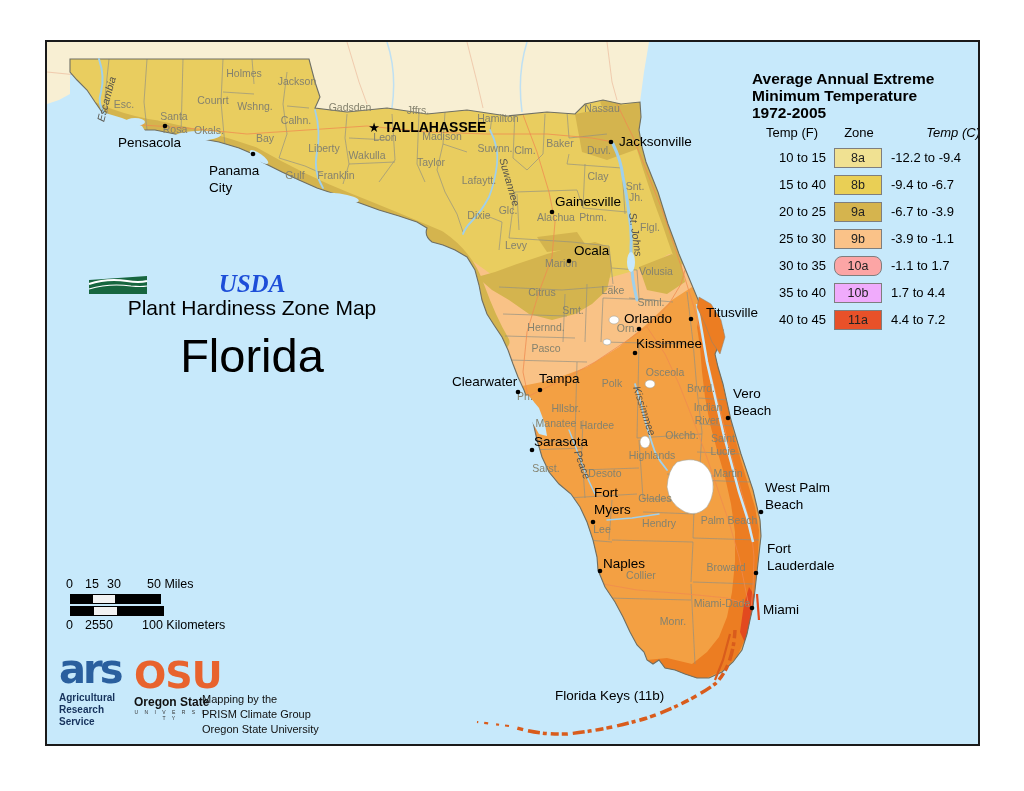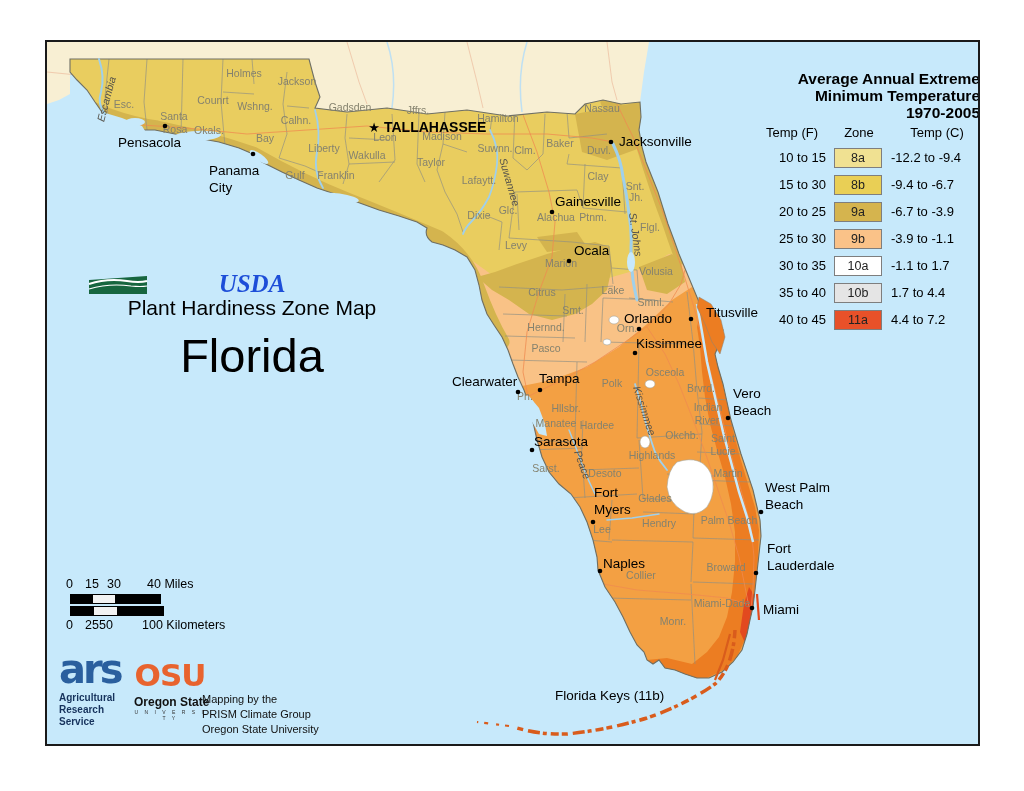--- a/index.html
+++ b/index.html
@@ -30,25 +30,25 @@
   .keys2{stroke:var(--c-keys);stroke-width:2.2;fill:none;}
   .miami-strip{stroke:var(--c-z11a);stroke-width:2.2;fill:none;}
   text.county{font-size:10.5px;fill:#85826e;text-anchor:middle;}
   text.river-label{font-size:10.5px;font-style:italic;fill:#55524a;text-anchor:middle;}
   text.city{font-size:13.5px;fill:#000;}
   text.city-b{font-size:14px;font-weight:bold;fill:#000;}
   text.star{font-size:13px;fill:#000;text-anchor:middle;}
   .citydot{fill:#000;}
   
   .legend{position:absolute;left:705px;top:28px;width:228px;color:#000;}
-  .lg-title{font-weight:bold;font-size:15.5px;line-height:17px;text-align:right;}
+  .lg-title{font-weight:bold;font-size:15.5px;line-height:17px;text-align:left;}
   .lg-head{display:flex;margin-top:4px;font-size:13px;}
   .lg-head .h-f{width:80px;text-align:center;}
   .lg-head .h-z{width:54px;text-align:center;}
-  .lg-head .h-c{flex:1;text-align:center;padding-left:8px;}
+  .lg-head .h-c{flex:1;text-align:right;padding-left:8px;font-style:italic;}
   .lg-rows{margin-top:4px;}
   .lg-row{display:flex;align-items:center;height:27px;font-size:13px;}
   .lg-f{width:74px;text-align:right;padding-right:4px;}
   .lg-swatch{width:46px;height:18px;border:1px solid #7e7e7e;margin-left:4px;
     display:flex;align-items:center;justify-content:center;font-size:12.5px;color:#222;}
   .lg-c{flex:1;padding-left:9px;}
   
   .titleblock{position:absolute;left:40px;top:232px;width:330px;text-align:center;color:#000;}
   .usda-logo{display:inline-block;}
   .usda-word{font-family:"Liberation Serif", serif;font-weight:bold;font-style:italic;
@@ -60,21 +60,21 @@
   .sb-lab{position:absolute;white-space:nowrap;}
   .sb-bar{position:absolute;height:8px;border:1px solid #000;background:#000;}
   .sb-white{position:absolute;top:0;bottom:0;background:#f2f2f2;}
   
   .credits{position:absolute;left:12px;top:608px;width:330px;}
   .ars{position:absolute;left:0;top:0;width:80px;}
   .ars-glyph{font-size:40px;font-weight:bold;color:#2a5f9e;letter-spacing:-3px;line-height:38px;
     font-family:"DejaVu Sans", sans-serif;}
   .ars-text{font-size:10px;font-weight:bold;color:#16325c;line-height:12px;margin-top:4px;}
   .osu{position:absolute;left:75px;top:10px;width:72px;text-align:center;}
-  .osu-word{font-size:31px;font-weight:bold;color:#e8632e;letter-spacing:-1px;line-height:30px;
+  .osu-word{font-size:38px;font-weight:bold;color:#e8632e;letter-spacing:-1px;line-height:30px;
     font-family:"DejaVu Sans", sans-serif;}
   .osu-sub{font-size:12px;font-weight:bold;color:#111;line-height:13px;margin-top:6px;white-space:nowrap;}
   .osu-univ{font-size:5px;letter-spacing:2.5px;color:#333;}
   .mapping{position:absolute;left:143px;top:42px;font-size:11px;line-height:15px;color:#111;}
 </style>
 </head>
 <body>
 
 <div class="frame">
   <svg id="map-svg" width="931" height="702" viewBox="0 0 931 702">
@@ -285,56 +285,56 @@
         <text class="star" x="327" y="90">★</text>
         <text class="city-b" x="337" y="90">TALLAHASSEE</text>
         <text class="city" x="508" y="658">Florida Keys (11b)</text>
       </g>
   </svg>
 
   <div class="legend">
     <div class="lg-title">
       <div>Average Annual Extreme</div>
       <div>Minimum Temperature</div>
-      <div>1970-2005</div>
+      <div>1972-2005</div>
     </div>
     <div class="lg-head">
       <div class="h-f">Temp (F)</div>
       <div class="h-z">Zone</div>
       <div class="h-c">Temp (C)</div>
     </div>
     <div class="lg-rows" id="legend-rows">
         <div class="lg-row">
           <div class="lg-f">10 to 15</div>
           <div class="lg-swatch" style="background: rgb(240, 225, 146);">8a</div>
           <div class="lg-c">-12.2 to -9.4</div>
         </div>
         <div class="lg-row">
-          <div class="lg-f">15 to 30</div>
+          <div class="lg-f">15 to 40</div>
           <div class="lg-swatch" style="background: rgb(233, 207, 85);">8b</div>
           <div class="lg-c">-9.4 to -6.7</div>
         </div>
         <div class="lg-row">
           <div class="lg-f">20 to 25</div>
           <div class="lg-swatch" style="background: rgb(213, 180, 78);">9a</div>
           <div class="lg-c">-6.7 to -3.9</div>
         </div>
         <div class="lg-row">
           <div class="lg-f">25 to 30</div>
           <div class="lg-swatch" style="background: rgb(250, 194, 136);">9b</div>
           <div class="lg-c">-3.9 to -1.1</div>
         </div>
         <div class="lg-row">
           <div class="lg-f">30 to 35</div>
-          <div class="lg-swatch" style="background: #ffffff;">10a</div>
+          <div class="lg-swatch" style="background: #fca5a5; border-radius: 8px;">10a</div>
           <div class="lg-c">-1.1 to 1.7</div>
         </div>
         <div class="lg-row">
           <div class="lg-f">35 to 40</div>
-          <div class="lg-swatch" style="background: #e5e5e5;">10b</div>
+          <div class="lg-swatch" style="background: #f0abfc;">10b</div>
           <div class="lg-c">1.7 to 4.4</div>
         </div>
         <div class="lg-row">
           <div class="lg-f">40 to 45</div>
           <div class="lg-swatch" style="background: rgb(232, 81, 41);">11a</div>
           <div class="lg-c">4.4 to 7.2</div>
         </div>
       </div>
   </div>
 
@@ -348,21 +348,21 @@
       </svg>
     </div>
     <div class="map-title">Plant Hardiness Zone Map</div>
     <div class="state-name">Florida</div>
   </div>
 
   <div class="scalebar">
     <span class="sb-lab" style="left:19px;top:0">0</span>
     <span class="sb-lab" style="left:38px;top:0">15</span>
     <span class="sb-lab" style="left:60px;top:0">30</span>
-    <span class="sb-lab" style="left:100px;top:0">40 Miles</span>
+    <span class="sb-lab" style="left:100px;top:0">50 Miles</span>
     <div class="sb-bar" style="left:23px;top:17px;width:89px">
       <div class="sb-white" style="left:22px;width:22px"></div>
     </div>
     <div class="sb-bar" style="left:23px;top:29px;width:92px">
       <div class="sb-white" style="left:23px;width:23px"></div>
     </div>
     <span class="sb-lab" style="left:19px;top:41px">0</span>
     <span class="sb-lab" style="left:38px;top:41px">25</span>
     <span class="sb-lab" style="left:52px;top:41px">50</span>
     <span class="sb-lab" style="left:95px;top:41px">100 Kilometers</span>

